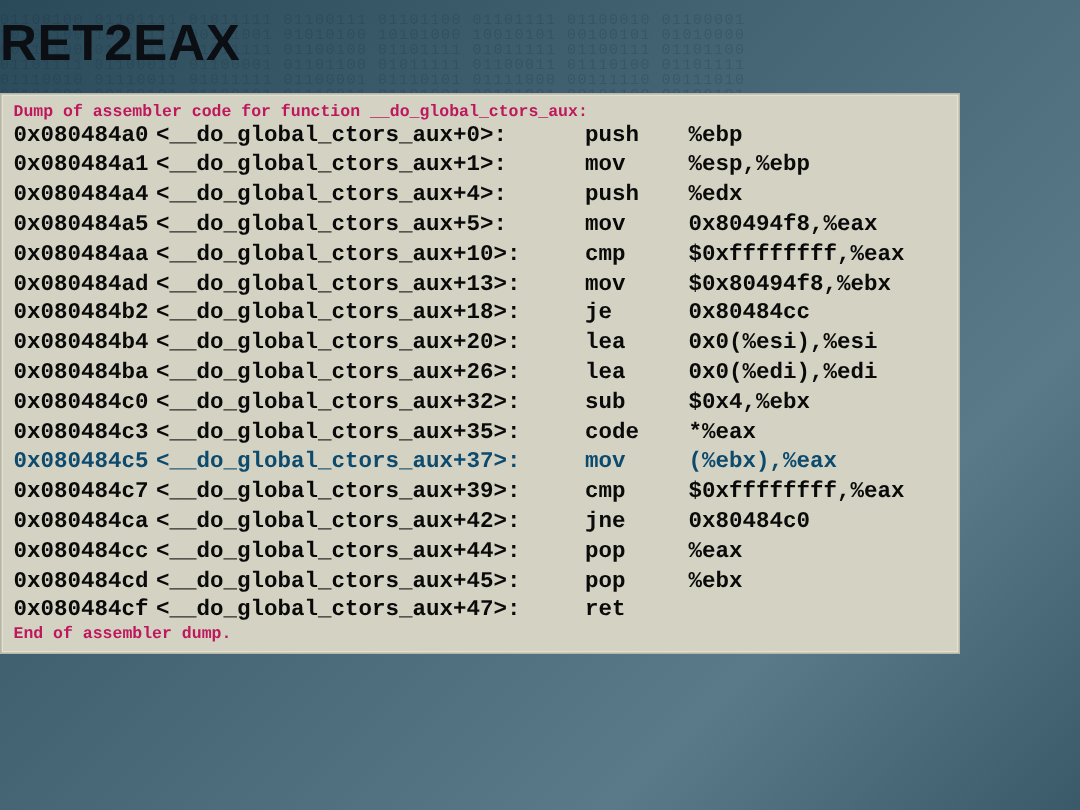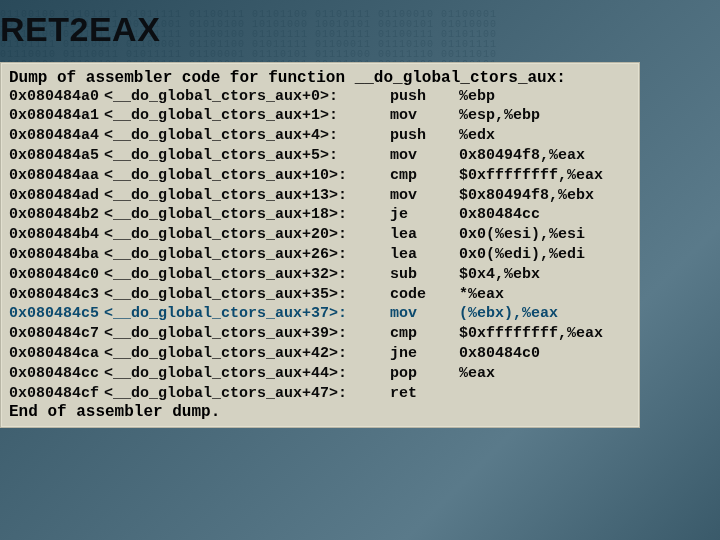--- a/index.html
+++ b/index.html
@@ -45,22 +45,22 @@
     margin-top: 14px;
     width: 640px;
     background: #d4d2c2;
     border: 1px solid #b8b6a6;
     padding: 6px 8px 6px 8px;
     box-shadow: 0 0 0 1px #e2e0d0 inset;
   }
   .hdr, .ftr {
     font-family: "Courier New", monospace;
     font-weight: bold;
-    font-size: 16px;
-    color: #000000;
+    font-size: 11px;
+    color: #be185d;
     white-space: pre;
   }
   .row {
     font-family: "Courier New", monospace;
     font-weight: bold;
     font-size: 15px;
     white-space: pre;
     color: #0a0a0a;
     line-height: 1.32;
   }
@@ -113,18 +113,19 @@
         <div class="row"><span class="addr">0x080484ad</span> <span class="sym">&lt;__do_global_ctors_aux+13&gt;:</span>  <span class="op">mov</span> <span class="args">$0x80494f8,%ebx</span></div>
         <div class="row"><span class="addr">0x080484b2</span> <span class="sym">&lt;__do_global_ctors_aux+18&gt;:</span>  <span class="op">je</span> <span class="args">0x80484cc</span></div>
         <div class="row"><span class="addr">0x080484b4</span> <span class="sym">&lt;__do_global_ctors_aux+20&gt;:</span>  <span class="op">lea</span> <span class="args">0x0(%esi),%esi</span></div>
         <div class="row"><span class="addr">0x080484ba</span> <span class="sym">&lt;__do_global_ctors_aux+26&gt;:</span>  <span class="op">lea</span> <span class="args">0x0(%edi),%edi</span></div>
         <div class="row"><span class="addr">0x080484c0</span> <span class="sym">&lt;__do_global_ctors_aux+32&gt;:</span>  <span class="op">sub</span> <span class="args">$0x4,%ebx</span></div>
         <div class="row"><span class="addr">0x080484c3</span> <span class="sym">&lt;__do_global_ctors_aux+35&gt;:</span>  <span class="op">code</span> <span class="args">*%eax</span></div>
         <div class="row hl"><span class="addr">0x080484c5</span> <span class="sym">&lt;__do_global_ctors_aux+37&gt;:</span>  <span class="op">mov</span> <span class="args">(%ebx),%eax</span></div>
         <div class="row"><span class="addr">0x080484c7</span> <span class="sym">&lt;__do_global_ctors_aux+39&gt;:</span>  <span class="op">cmp</span> <span class="args">$0xffffffff,%eax</span></div>
         <div class="row"><span class="addr">0x080484ca</span> <span class="sym">&lt;__do_global_ctors_aux+42&gt;:</span>  <span class="op">jne</span> <span class="args">0x80484c0</span></div>
         <div class="row"><span class="addr">0x080484cc</span> <span class="sym">&lt;__do_global_ctors_aux+44&gt;:</span>  <span class="op">pop</span> <span class="args">%eax</span></div>
+        <div class="row"><span class="addr">0x080484cd</span> <span class="sym">&lt;__do_global_ctors_aux+45&gt;:</span>  <span class="op">pop</span> <span class="args">%ebx</span></div>
         <div class="row"><span class="addr">0x080484cf</span> <span class="sym">&lt;__do_global_ctors_aux+47&gt;:</span>  <span class="op">ret</span> <span class="args"></span></div>
       </div>
     <div class="ftr">End of assembler dump.</div>
   </div>
 
 </div>
 
 </body></html>

